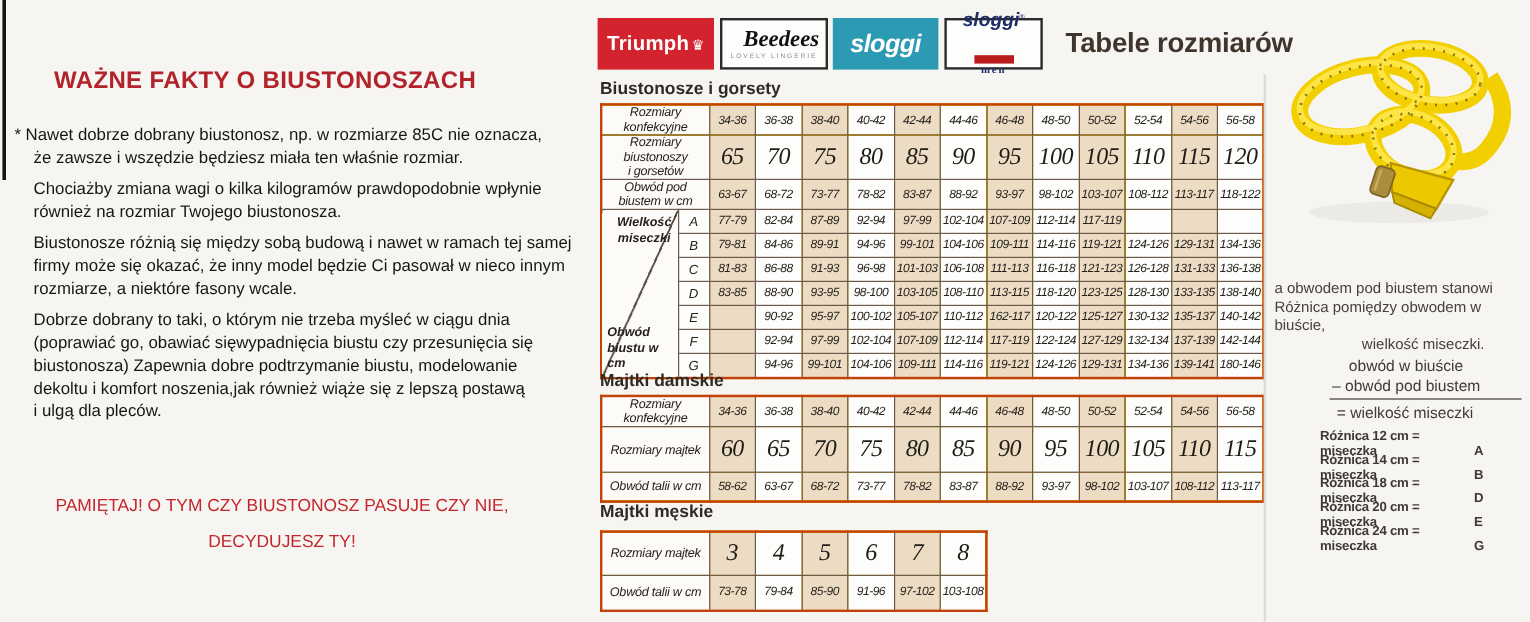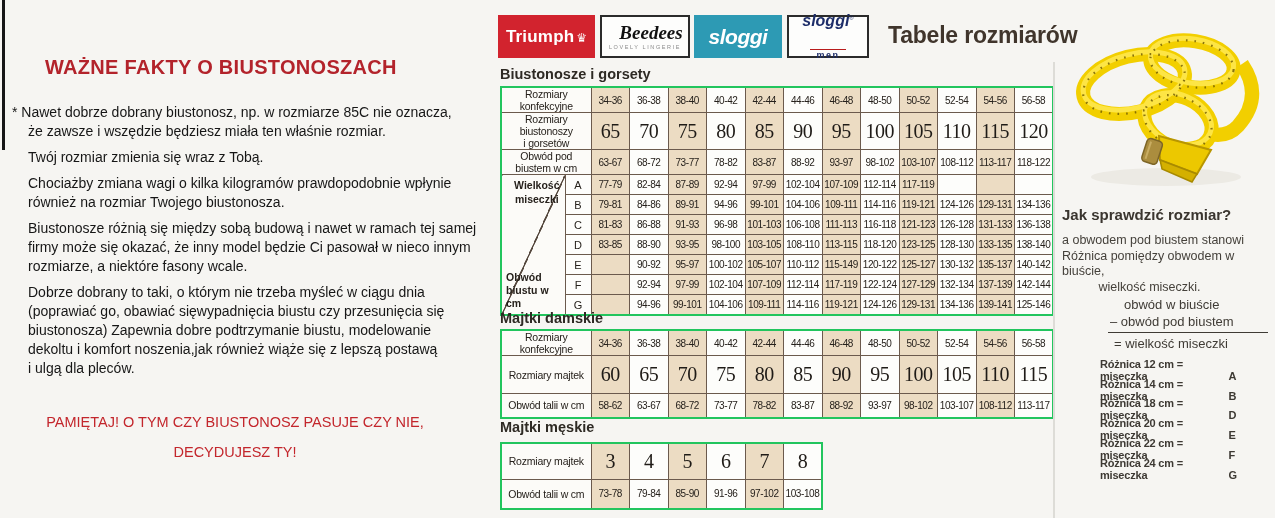--- a/index.html
+++ b/index.html
@@ -26,29 +26,29 @@
   #brand-beedees{left:600px;width:90px;background:#fdfdfc;border:2px solid #2b2b2b;}
   #brand-beedees .word{font-family:"Liberation Serif",serif;font-style:italic;font-weight:bold;
     font-size:19px;color:#111;margin-left:12px;}
   #brand-beedees .sub{font-size:5.5px;letter-spacing:1.6px;color:#8b8b8b;margin-top:3px;}
   #brand-sloggi{left:694px;width:88px;background:#2d9ab4;}
   #brand-sloggi .word{color:#fff;font-size:21px;font-weight:bold;font-style:italic;letter-spacing:-.5px;}
   #brand-sloggi-men{left:787px;width:82px;background:#fdfdfc;border:2px solid #2b2b2b;}
   #brand-sloggi-men .word{color:#1d2d69;font-size:16px;font-weight:bold;font-style:italic;}
   #brand-sloggi-men .reg{color:#1d2d69;font-size:6px;vertical-align:super;}
   #brand-sloggi-men .sub{color:#1d2d69;font-size:9px;font-weight:bold;letter-spacing:1.5px;
-    margin-top:20px;border-top:1px solid #b91c1c;padding:1px 6px 0 6px;}
+    margin-top:20px;border-top:7px solid #b91c1c;padding:1px 6px 0 6px;font-family:Liberation Serif, serif;}
   #header-title{position:absolute;left:888px;top:22px;font-size:23px;font-weight:bold;
     color:#40352c;letter-spacing:-.2px;}
 
   
   .section-title{position:absolute;left:500px;font-size:14.5px;font-weight:bold;color:#2e2a24;}
   #title-bras{top:66px;} #title-women{top:310px;} #title-men{top:419px;}
   table.sizes{position:absolute;left:500px;border-collapse:collapse;table-layout:fixed;
-    border:2px solid #22c55e;background:#eab308;}
+    border:2px solid #c2410c;background:#eab308;font-style:italic;}
   #table-bras{top:86px;} #table-women{top:329px;} #table-men{top:442px;}
   table.sizes td,table.sizes th{border:1px solid #6b5a4d;text-align:center;vertical-align:middle;
     padding:0;overflow:hidden;}
   th.label-cell{text-align:left;padding-left:5px;font-weight:normal;font-size:10.5px;
     letter-spacing:-.2px;color:#26211c;background:#fcfbf8;white-space:pre-line;line-height:1.15;}
   td.val{font-size:10px;letter-spacing:-.4px;color:#26211c;background:#fdfdfb;}
   td.beige{background:#ecdcc3;}
   td.bignum{font-family:"Liberation Serif",serif;font-size:20px;letter-spacing:-.5px;color:#1f1b17;}
   td.letter{font-size:11px;color:#26211c;background:#fdfdfb;}
   tr.h20{height:20px;} tr.h21{height:21px;} tr.h24{height:24px;} tr.h25{height:25px;}
@@ -60,21 +60,21 @@
     white-space:pre-line;line-height:1.25;color:#26211c;}
   .corner-bottom{position:absolute;bottom:4px;left:4px;text-align:left;font-size:10.5px;
     white-space:pre-line;line-height:1.25;color:#26211c;}
 
   
   #divider{position:absolute;left:1053px;top:62px;width:2px;height:456px;background:#dddcd7;}
   #tape{position:absolute;left:1056px;top:2px;}
   #howto-title{position:absolute;left:1062px;top:206px;font-size:15px;font-weight:bold;color:#3a352f;}
   #howto-lines{position:absolute;left:1062px;top:233px;width:205px;font-size:12.5px;
     line-height:15.5px;color:#45413b;}
-  #howto-lines .center{text-align:center;width:175px;}
+  #howto-lines .center{text-align:right;width:175px;}
   #formula{position:absolute;left:1108px;top:296px;width:172px;font-size:13px;line-height:17px;
     color:#3f3b35;}
   #formula .f1{padding-left:16px;}
   #formula .f2{padding-left:2px;}
   #formula .rule{border-top:1.5px solid #3f3b35;margin:2px 0 2px 0;width:160px;}
   #formula .f3{padding-left:6px;}
   #cup-list{position:absolute;left:1100px;top:362px;width:140px;}
   #cup-list .row{display:flex;justify-content:space-between;height:19.8px;align-items:flex-end;
     font-size:11px;font-weight:bold;letter-spacing:-.2px;color:#3d3933;}
   #cup-list .letter{width:12px;text-align:left;}
@@ -82,21 +82,20 @@
 </head>
 <body>
 
 <div id="canvas">
 
   <div id="scan-line"></div>
   <h1 id="left-heading">WAŻNE FAKTY O BIUSTONOSZACH</h1>
   <div id="paragraphs">
       <p class="para first">* Nawet dobrze dobrany biustonosz, np. w rozmiarze 85C nie oznacza,
 że zawsze i wszędzie będziesz miała ten właśnie rozmiar.</p>
-      <p class="para">Twój rozmiar zmienia się wraz z Tobą.</p>
       <p class="para">Chociażby zmiana wagi o kilka kilogramów  prawdopodobnie wpłynie
 również na rozmiar Twojego biustonosza.</p>
       <p class="para">Biustonosze różnią się między sobą budową i nawet w ramach tej samej
 firmy może się okazać, że inny model będzie Ci pasował w nieco innym
 rozmiarze, a niektóre fasony wcale.</p>
       <p class="para">Dobrze dobrany to taki, o którym nie trzeba myśleć w ciągu dnia
 (poprawiać go, obawiać sięwypadnięcia biustu czy przesunięcia się
 biustonosza) Zapewnia dobre podtrzymanie biustu, modelowanie
 dekoltu i komfort noszenia,jak również wiąże się z lepszą postawą
 i ulgą dla pleców.</p>
@@ -252,21 +251,21 @@
           <td class="val">138-140</td>
         </tr>
         <tr class="h20">
           <td class="letter">E</td>
           <td class="val beige"></td>
           <td class="val">90-92</td>
           <td class="val beige">95-97</td>
           <td class="val">100-102</td>
           <td class="val beige">105-107</td>
           <td class="val">110-112</td>
-          <td class="val beige">115-149</td>
+          <td class="val beige">162-117</td>
           <td class="val">120-122</td>
           <td class="val beige">125-127</td>
           <td class="val">130-132</td>
           <td class="val beige">135-137</td>
           <td class="val">140-142</td>
         </tr>
         <tr class="h20">
           <td class="letter">F</td>
           <td class="val beige"></td>
           <td class="val">92-94</td>
@@ -287,21 +286,21 @@
           <td class="val">94-96</td>
           <td class="val beige">99-101</td>
           <td class="val">104-106</td>
           <td class="val beige">109-111</td>
           <td class="val">114-116</td>
           <td class="val beige">119-121</td>
           <td class="val">124-126</td>
           <td class="val beige">129-131</td>
           <td class="val">134-136</td>
           <td class="val beige">139-141</td>
-          <td class="val">125-146</td>
+          <td class="val">180-146</td>
         </tr>
       </tbody>
     </table>
 
   <div class="section-title" id="title-women">Majtki damskie</div>
   <table class="sizes" id="table-women">
       <colgroup>
         <col style="width: 90px;">
         <col style="width: 38.5px;">
         <col style="width: 38.5px;">
@@ -420,21 +419,20 @@
       <ellipse cx="122" cy="120" rx="35" ry="25" transform="rotate(24 122 120)"></ellipse>
     </g>
     <path d="M103 134 L155 148 L141 172 L104 158 Z" fill="#ecc800" stroke="#b89600" stroke-width="2"></path>
     <path d="M104 158 L141 172 L136 180 L106 167 Z" fill="#d4b000" stroke="#a88a00" stroke-width="1.5"></path>
     <g transform="rotate(18 98 150)">
       <rect x="88" y="138" width="16" height="24" rx="4" fill="#ab8d3e" stroke="#7d6526" stroke-width="1.5"></rect>
       <line x1="92" y1="141" x2="92" y2="159" stroke="#c9ad62" stroke-width="2"></line>
     </g>
   </svg>
 
-  <div id="howto-title">Jak sprawdzić rozmiar?</div>
   <div id="howto-lines">
       <div>a obwodem pod biustem stanowi</div>
       <div>Różnica pomiędzy obwodem w biuście,</div>
       <div class="center">wielkość miseczki.</div>
     </div>
   <div id="formula">
     <div class="f1">obwód w biuście</div>
     <div class="f2">– obwód pod biustem</div>
     <div class="rule"></div>
     <div class="f3">= wielkość miseczki</div>
@@ -450,22 +448,18 @@
       </div>
       <div class="row">
         <span class="txt">Różnica 18 cm = miseczka</span>
         <span class="letter">D</span>
       </div>
       <div class="row">
         <span class="txt">Różnica 20 cm = miseczka</span>
         <span class="letter">E</span>
       </div>
       <div class="row">
-        <span class="txt">Różnica 22 cm = miseczka</span>
-        <span class="letter">F</span>
-      </div>
-      <div class="row">
         <span class="txt">Różnica 24 cm = miseczka</span>
         <span class="letter">G</span>
       </div>
     </div>
 
 </div>
 
 </body></html>

